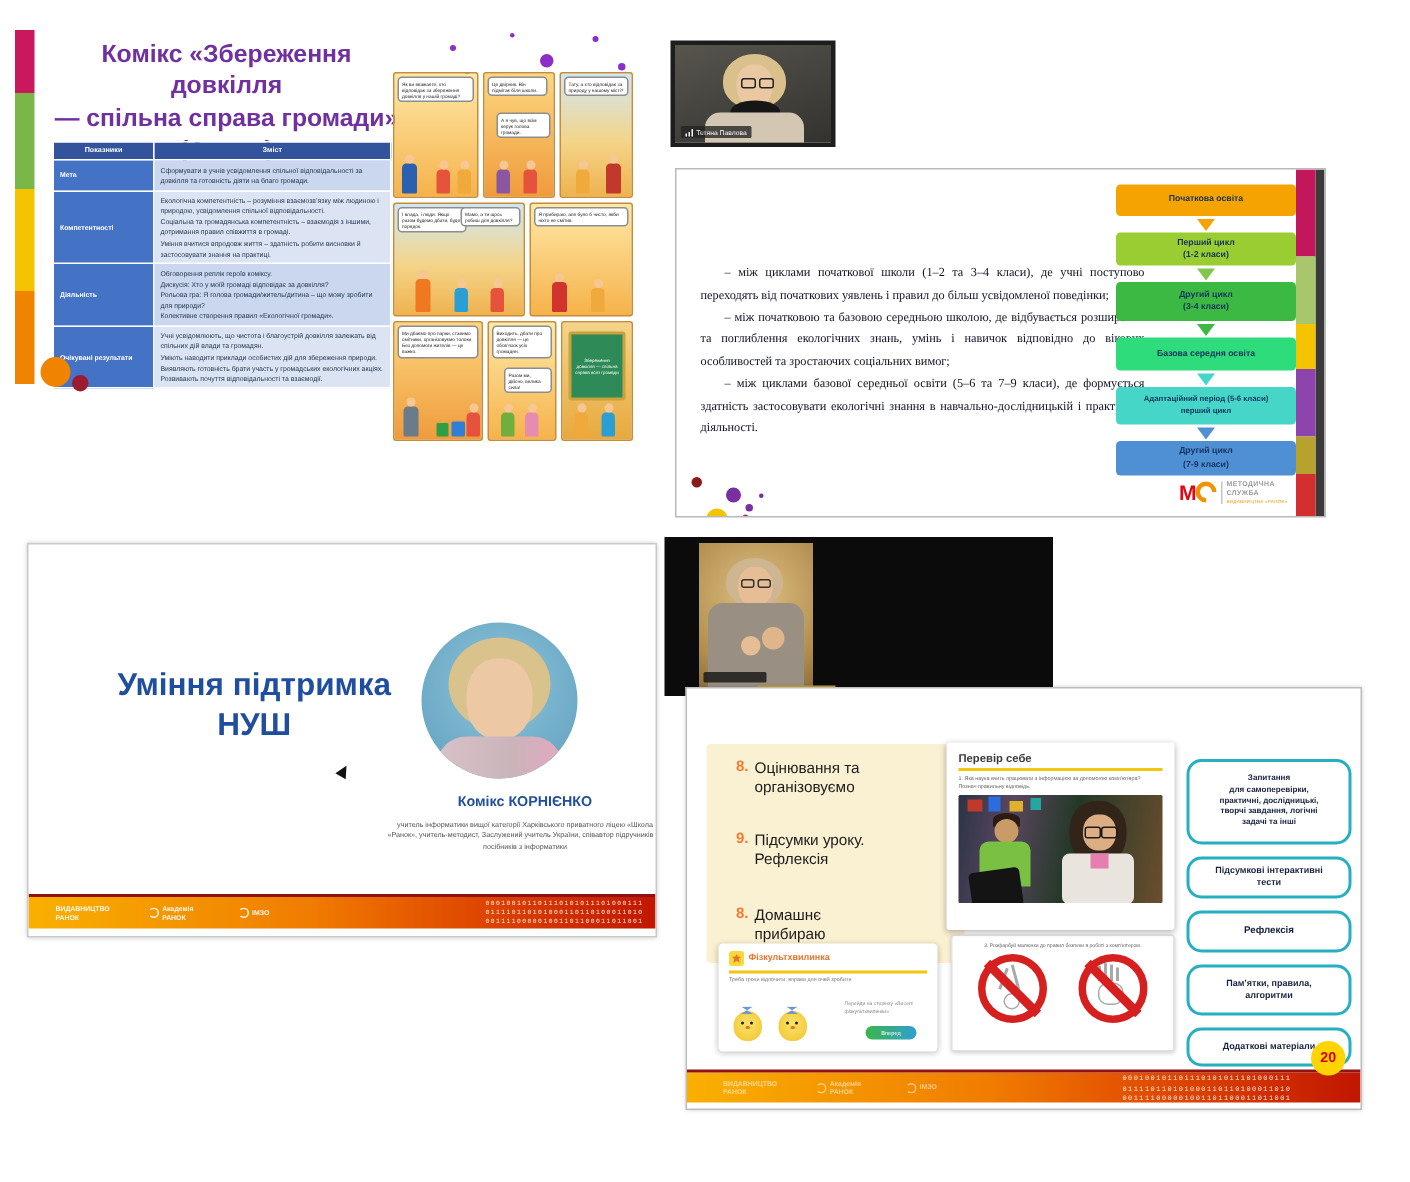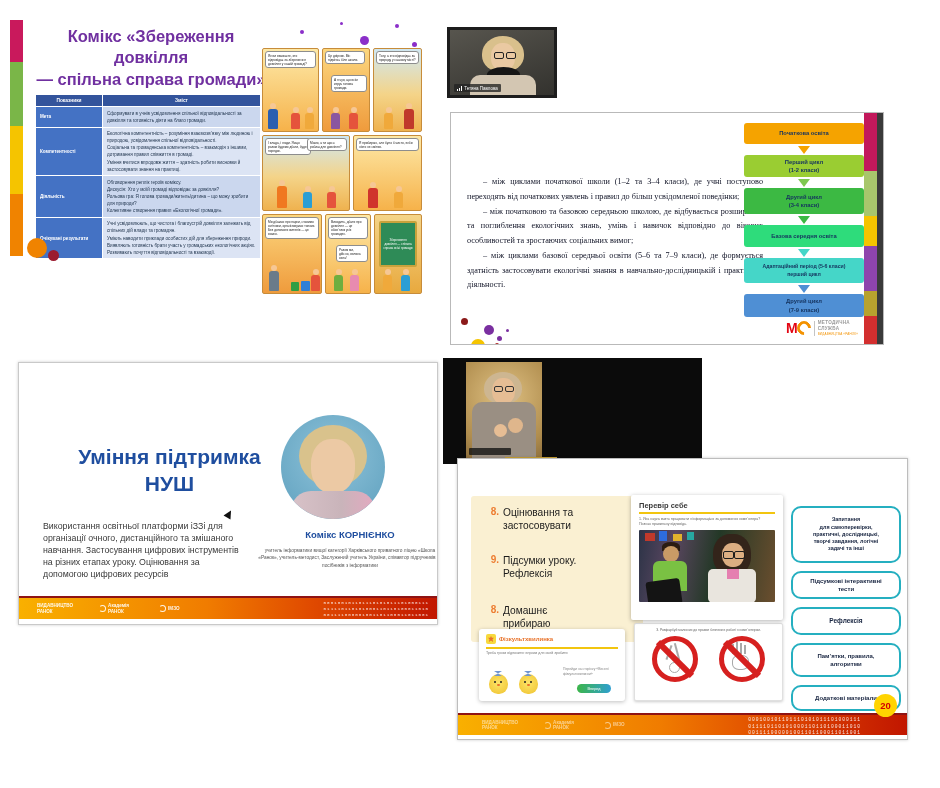--- a/index.html
+++ b/index.html
@@ -365,21 +365,20 @@
       <div class="seg" style="height:30px;background:#F5C400"></div>
       <div class="seg" style="height:45px;background:#8E44AD"></div>
       <div class="seg" style="height:25px;background:#B8A22E"></div>
       <div class="seg" style="height:30px;background:#D32F2F"></div>
     </div>
   </section>
 
   <section class="slide3">
     <h2 class="s3-title pre">Уміння підтримка
 НУШ</h2>
-    <p class="s3-body">Використання освітньої платформи іЗЗі для організації очного, дистанційного та змішаного  навчання. Застосування цифрових інструментів на різних етапах уроку. Оцінювання за допомогою цифрових ресурсів</p>
     <span class="cursor3"></span>
 
     <div class="s3-photo">
       <span class="ph-hair"></span>
       <span class="ph-face"></span>
       <span class="ph-body"></span>
     </div>
     <div class="s3-name">Комікс КОРНІЄНКО</div>
     <div class="s3-bio">учитель інформатики вищої категорії Харківського приватного ліцею «Школа «Ранок», учитель-методист, Заслужений учитель України, співавтор підручників та посібників з інформатики</div>
 
@@ -416,21 +415,21 @@
     <span class="c2-tag"></span>
     <span class="c2-gold"></span>
   </div>
 
   <section class="slide4">
 
     <div class="agenda">
       <div class="ag-item" style="top:10px">
         <span class="ag-num">8.</span>
         <span class="ag-text pre">Оцінювання та
-застосовувати</span>
+організовуємо</span>
       </div>
       <div class="ag-item" style="top:58px">
         <span class="ag-num">9.</span>
         <span class="ag-text pre">Підсумки уроку.
 Рефлексія</span>
       </div>
       <div class="ag-item" style="top:108px">
         <span class="ag-num">8.</span>
         <span class="ag-text pre">Домашнє
 прибираю</span>

